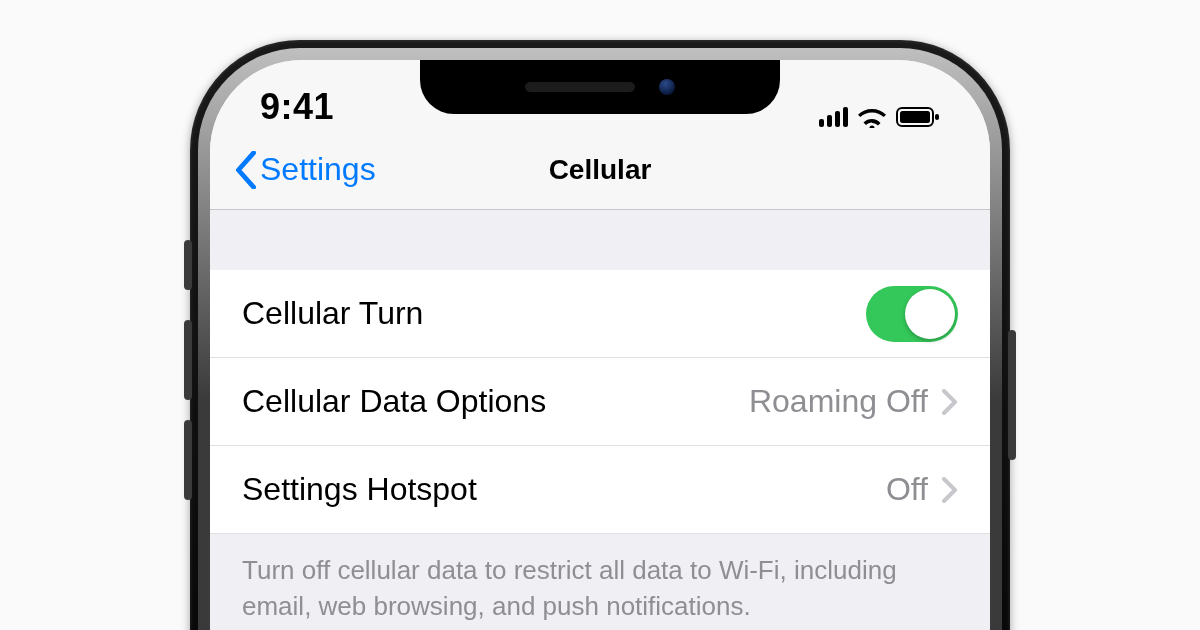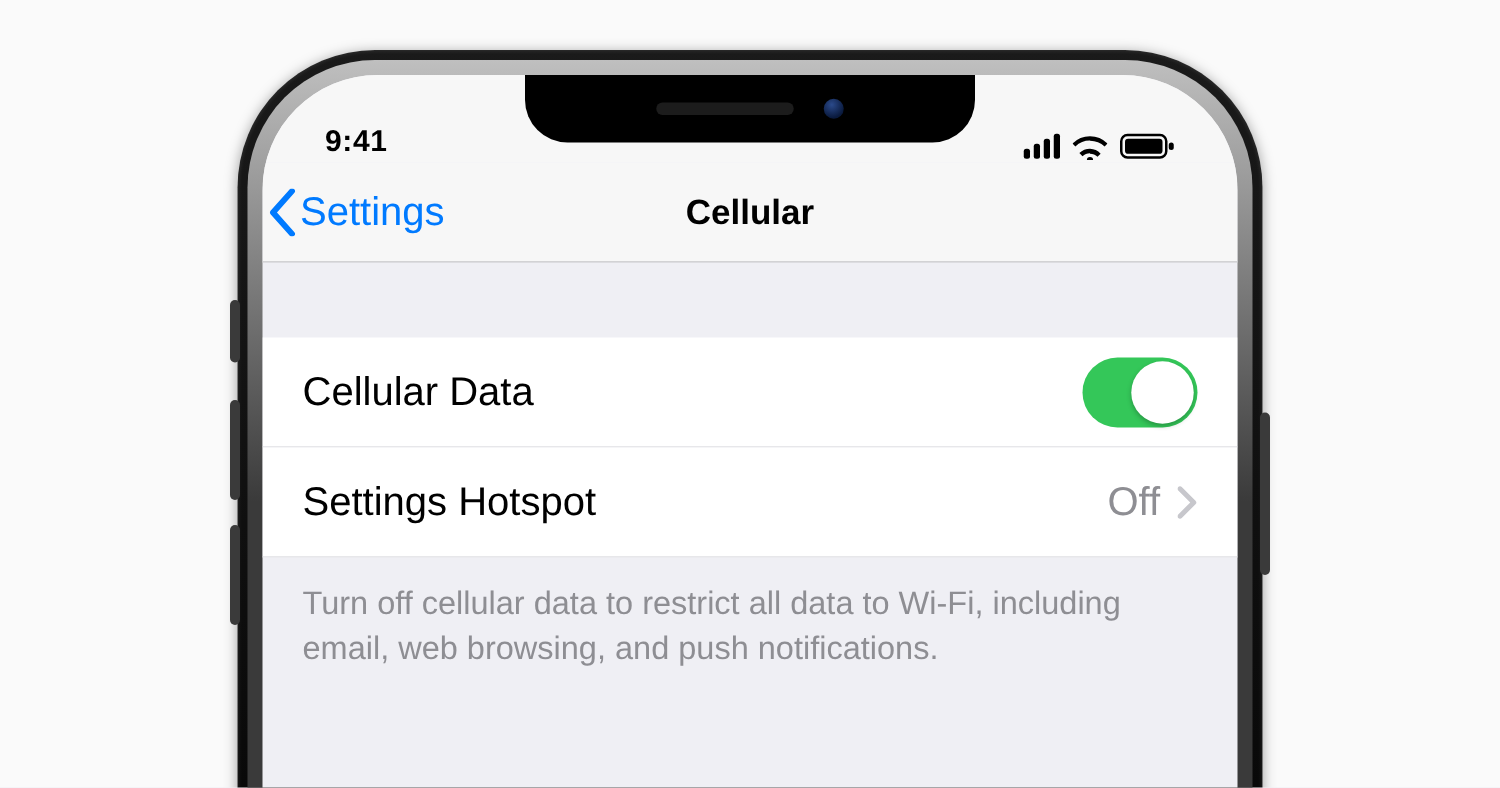--- a/index.html
+++ b/index.html
@@ -46,37 +46,37 @@
     z-index:5;display:flex;align-items:center;justify-content:center;gap:24px;
   }
   .speaker{width:110px;height:10px;background:#1c1c1c;border-radius:5px;}
   .camera{width:16px;height:16px;border-radius:50%;background:radial-gradient(circle at 40% 30%,#2b4a8b,#0a1a3d 70%);}
 
   
   .statusbar{
     height:70px;display:flex;justify-content:space-between;align-items:flex-end;
     padding:0 50px 2px;background:#f7f7f7;
   }
-  .sb-time{font-size:24px;font-weight:600;letter-spacing:.5px;}
+  .sb-time{font-size:36px;font-weight:600;letter-spacing:.5px;}
   .sb-right{display:flex;align-items:center;gap:10px;}
   .sb-cell{display:flex;align-items:flex-end;gap:3px;}
   .sb-cell span{width:5px;background:#000;border-radius:2px;}
   .sb-cell span:nth-child(1){height:8px;}
   .sb-cell span:nth-child(2){height:12px;}
   .sb-cell span:nth-child(3){height:16px;}
   .sb-cell span:nth-child(4){height:20px;}
   .sb-wifi svg,.sb-batt svg{display:block;}
 
   
   .navbar{
     height:80px;background:#f7f7f7;border-bottom:1px solid #c6c6c9;
     position:relative;display:flex;align-items:center;justify-content:center;
   }
   .nav-back{
-    position:absolute;left:4px;display:flex;align-items:center;
+    position:absolute;left:24px;display:flex;align-items:center;
     color:#007aff;font-size:32px;
   }
   .nav-back svg{width:24px;height:38px;margin-right:2px;}
   .nav-title{font-size:28px;font-weight:600;}
 
   
   .group-spacer{height:60px;}
   .cell{
     background:#fff;height:88px;display:flex;align-items:center;
     padding:0 32px;font-size:32px;color:#000;
@@ -148,26 +148,35 @@
             <polyline points="20,2 4,20 20,38" fill="none" stroke="#007aff" stroke-width="5" stroke-linecap="round" stroke-linejoin="round"></polyline>
           </svg>
         <span>Settings</span>
       </div>
       <div class="nav-title">Cellular</div>
     </div>
 
     <div class="group-spacer"></div>
 
     <div class="cell">
-      <div class="label">Cellular Data</div>
+      <div class="label">Cellular Turn</div>
       <div class="switch">
           <div class="knob"></div>
         </div>
     </div>
 
+    <div class="cell">
+      <div class="label">Cellular Data Options</div>
+      <div class="value">Roaming Off</div>
+      <div class="chev">
+        <svg viewBox="0 0 16 26">
+            <polyline points="2,2 13,13 2,24" fill="none" stroke="#c7c7cc" stroke-width="4" stroke-linecap="round" stroke-linejoin="round"></polyline>
+          </svg>
+      </div>
+    </div>
 
     <div class="cell">
       <div class="label">Settings Hotspot</div>
       <div class="value">Off</div>
       <div class="chev">
         <svg viewBox="0 0 16 26">
             <polyline points="2,2 13,13 2,24" fill="none" stroke="#c7c7cc" stroke-width="4" stroke-linecap="round" stroke-linejoin="round"></polyline>
           </svg>
       </div>
     </div>

